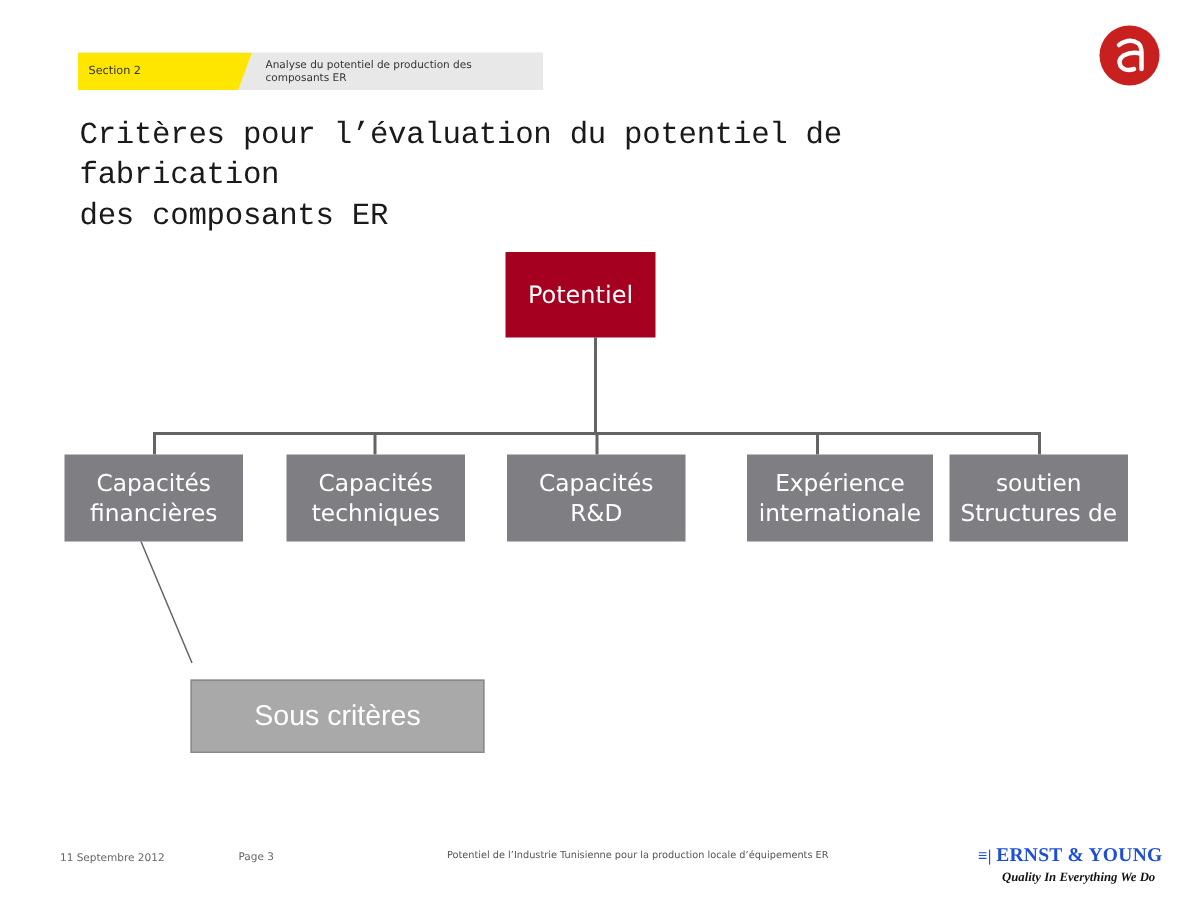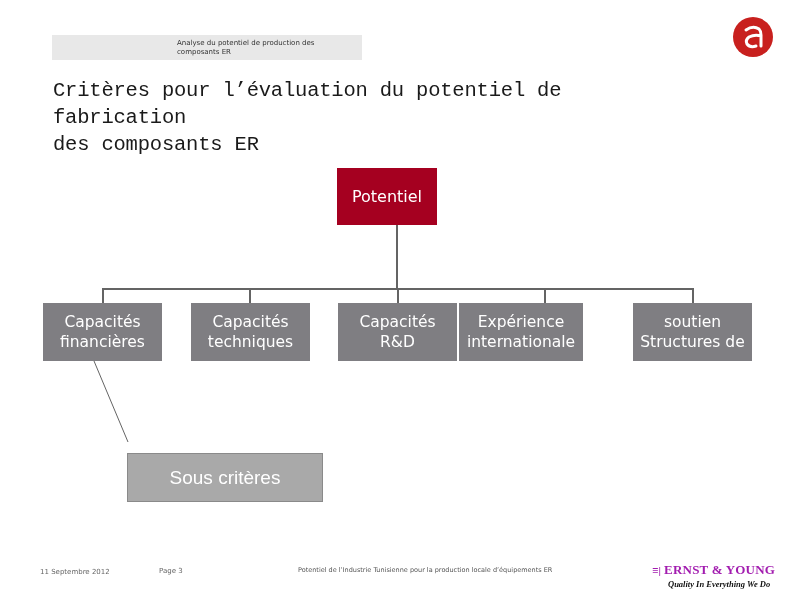--- a/index.html
+++ b/index.html
@@ -21,28 +21,31 @@
       color: #ffffff; font-size: 15.5px; line-height: 20px; background: #7f7e82; }
     .node.root { background: #a50020; }
     .node.sub { background: #a9a9a9; border: 1px solid #8a8a8a; font-family: "Liberation Sans", sans-serif; font-size: 19px; margin-top: 32px; }
 
     .line { position: absolute; background: #646464; }
 
     .footer-date { position: absolute; left: 40px; top: 568px; font-size: 7px; color: #666; }
     .footer-page { position: absolute; left: 159px; top: 567px; font-size: 7px; color: #666; }
     .footer-center { position: absolute; left: 298px; top: 566px; font-size: 6.5px; color: #555; }
     .ey-logo { position: absolute; left: 652px; top: 562px; width: 140px; }
-    .ey-name { font-family: "Liberation Serif", serif; font-size: 13px; font-weight: bold; color: #a21caf; letter-spacing: 0.2px; white-space: nowrap; }
+    .ey-name { font-family: "Liberation Serif", serif; font-size: 13px; font-weight: bold; color: #1d4ed8; letter-spacing: 0.2px; white-space: nowrap; }
     .ey-mark { display: inline-block; font-size: 11px; margin-right: 3px; }
     .ey-tag { font-family: "Liberation Serif", serif; font-style: italic; font-weight: bold; font-size: 8.5px; color: #111; margin-left: 16px; margin-top: 1px; white-space: nowrap; }
   </style>
 </head>
 <body>
 
 <div class="section-bar">
+  <div class="section-yellow">
+    <span class="section-label">Section 2</span>
+  </div>
   <div class="section-title">Analyse du potentiel de production des composants ER</div>
 </div>
 
 <div class="logo-a">
   <svg width="40" height="40" viewBox="0 0 40 40">
     <path d="M13 13 Q20 8 26 12 Q28 14 28 18 L28 29 M28 19 Q22 17 16 20 Q12 23 14 27 Q17 31 23 29" fill="none" stroke="#ffffff" stroke-width="3" stroke-linecap="round"></path>
   </svg>
 </div>
 
 <div class="page-title">
@@ -77,21 +80,21 @@
     <div>Capacités</div>
     <div>techniques</div>
   </div>
 </div>
 <div class="node" style="left:338px; top:303px; width:119px; height:58px;">
   <div>
     <div>Capacités</div>
     <div>R&amp;D</div>
   </div>
 </div>
-<div class="node" style="left:459px; top:303px; width:124px; height:58px;">
+<div class="node" style="left:498px; top:303px; width:124px; height:58px;">
   <div>
     <div>Expérience</div>
     <div>internationale</div>
   </div>
 </div>
 <div class="node" style="left:633px; top:303px; width:119px; height:58px;">
   <div>
     <div>soutien</div>
     <div>Structures de</div>
   </div>

